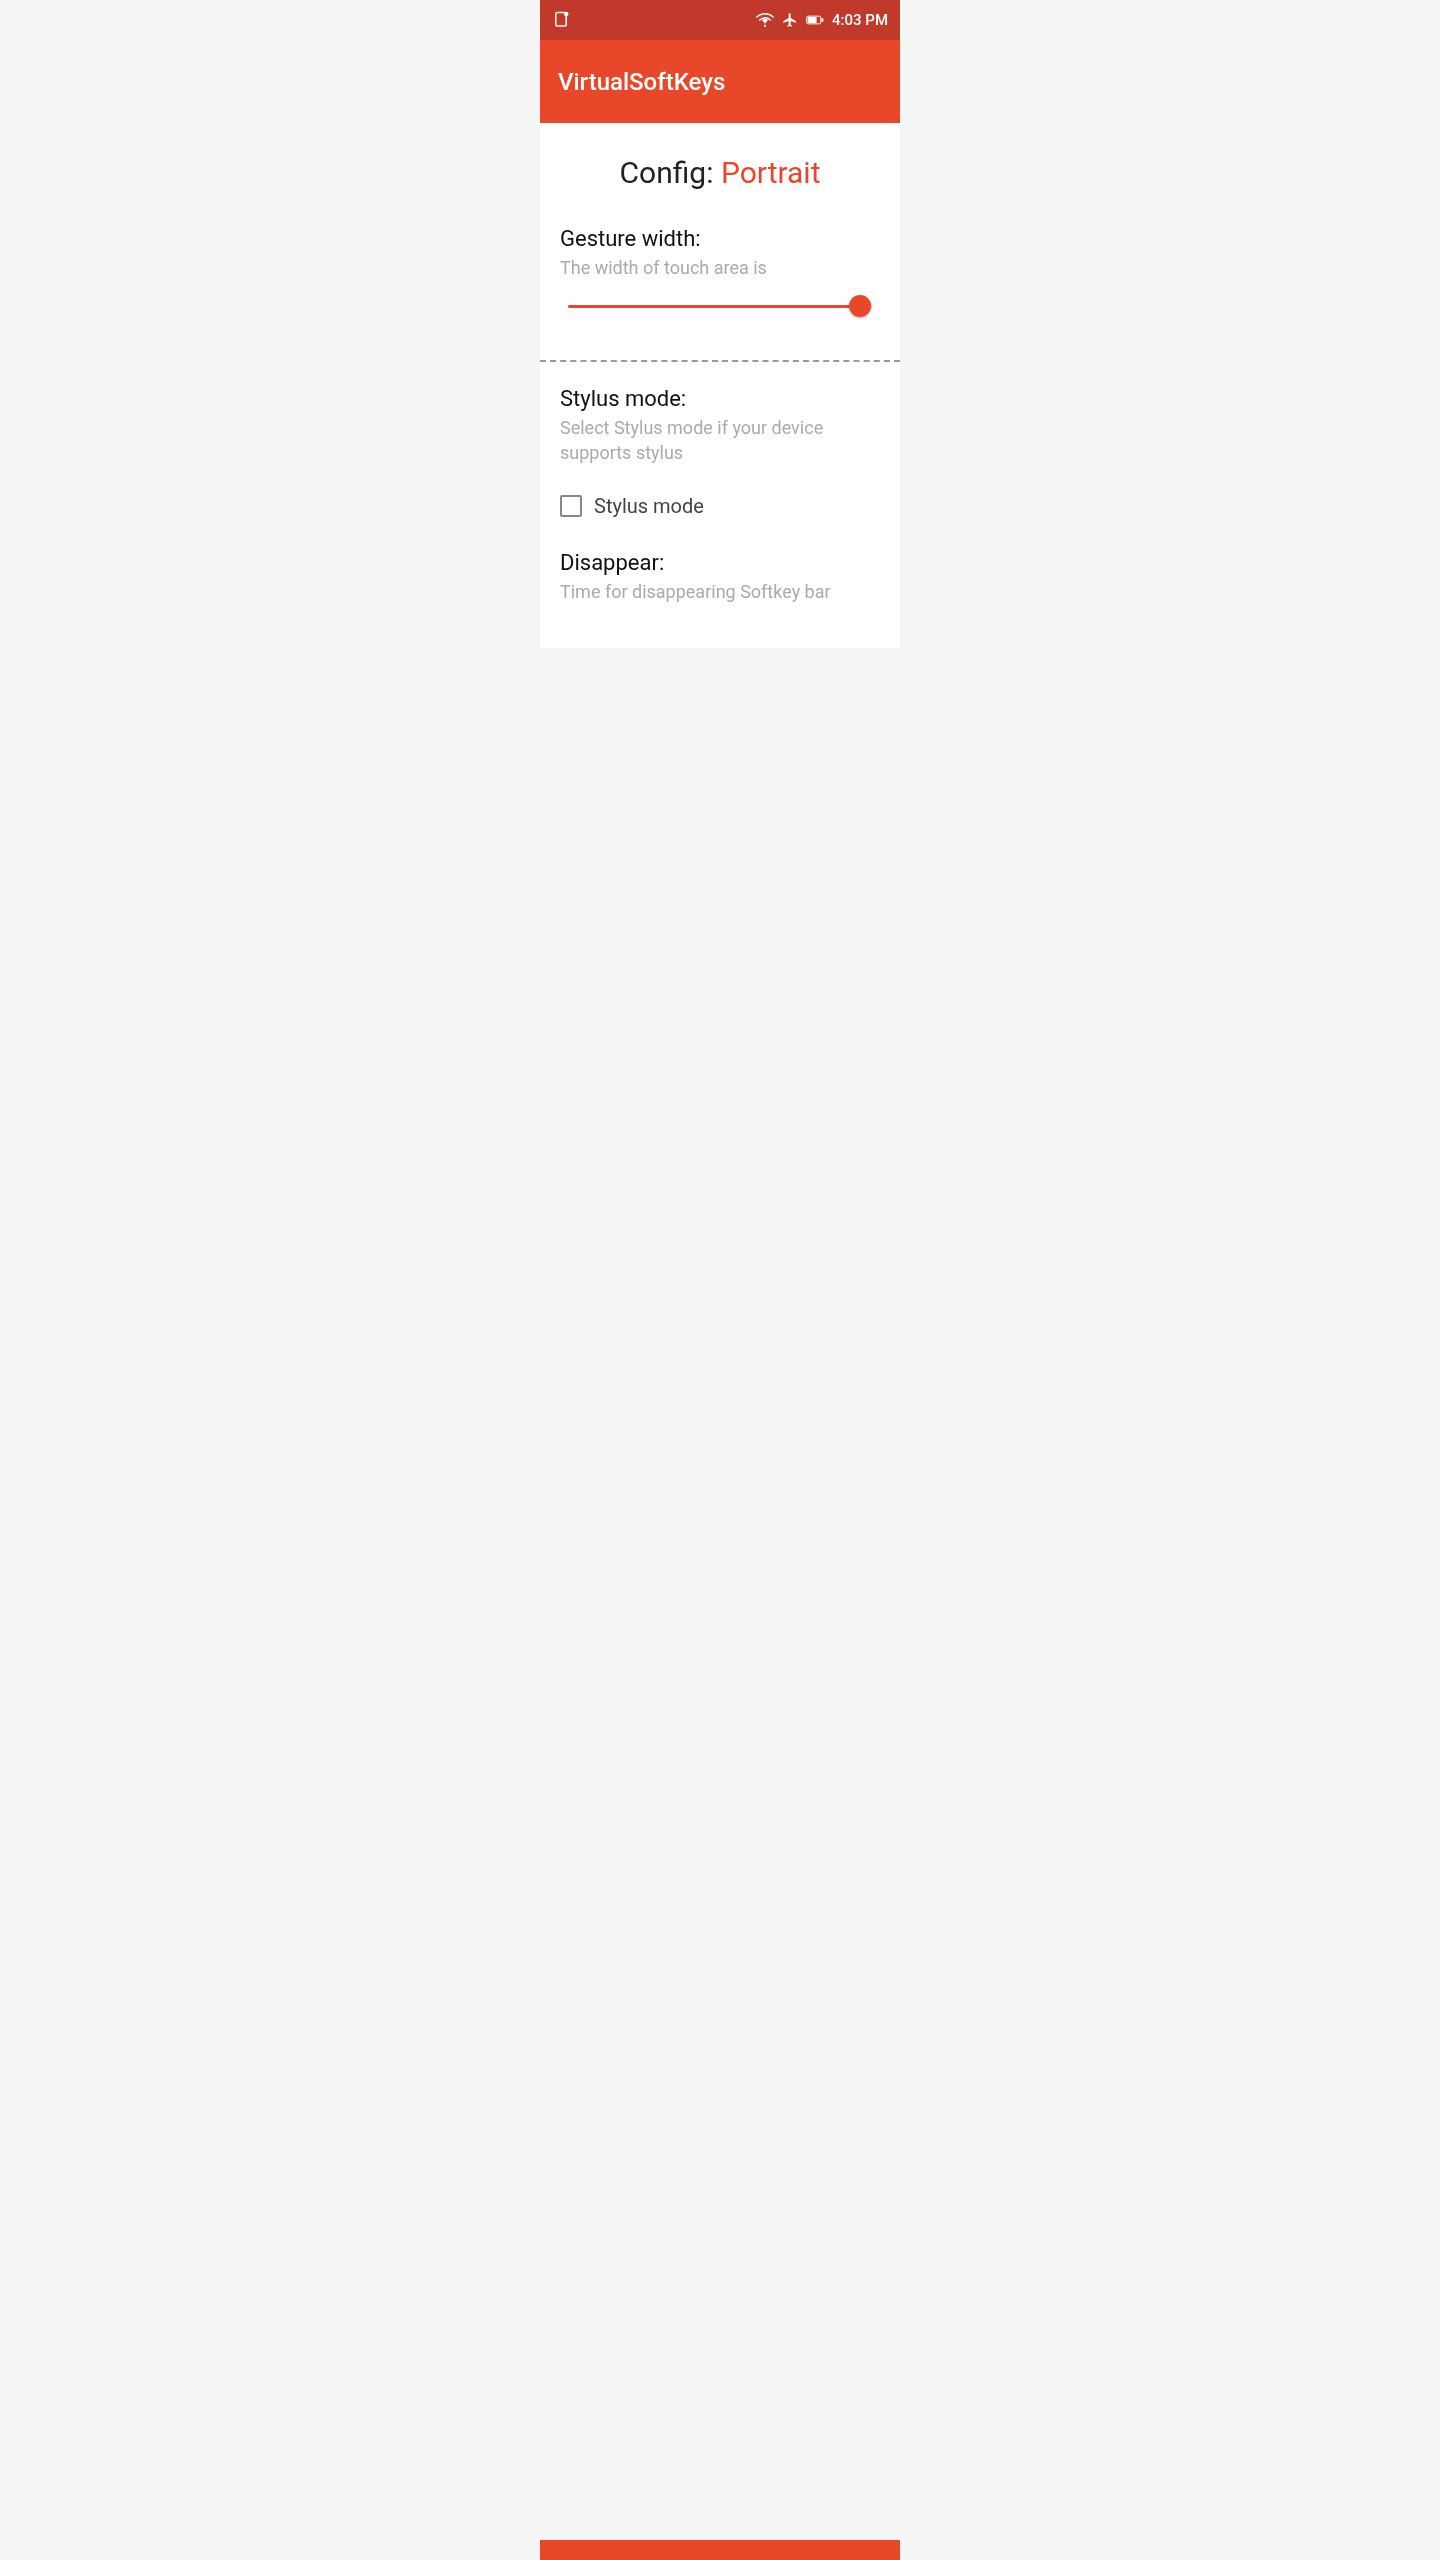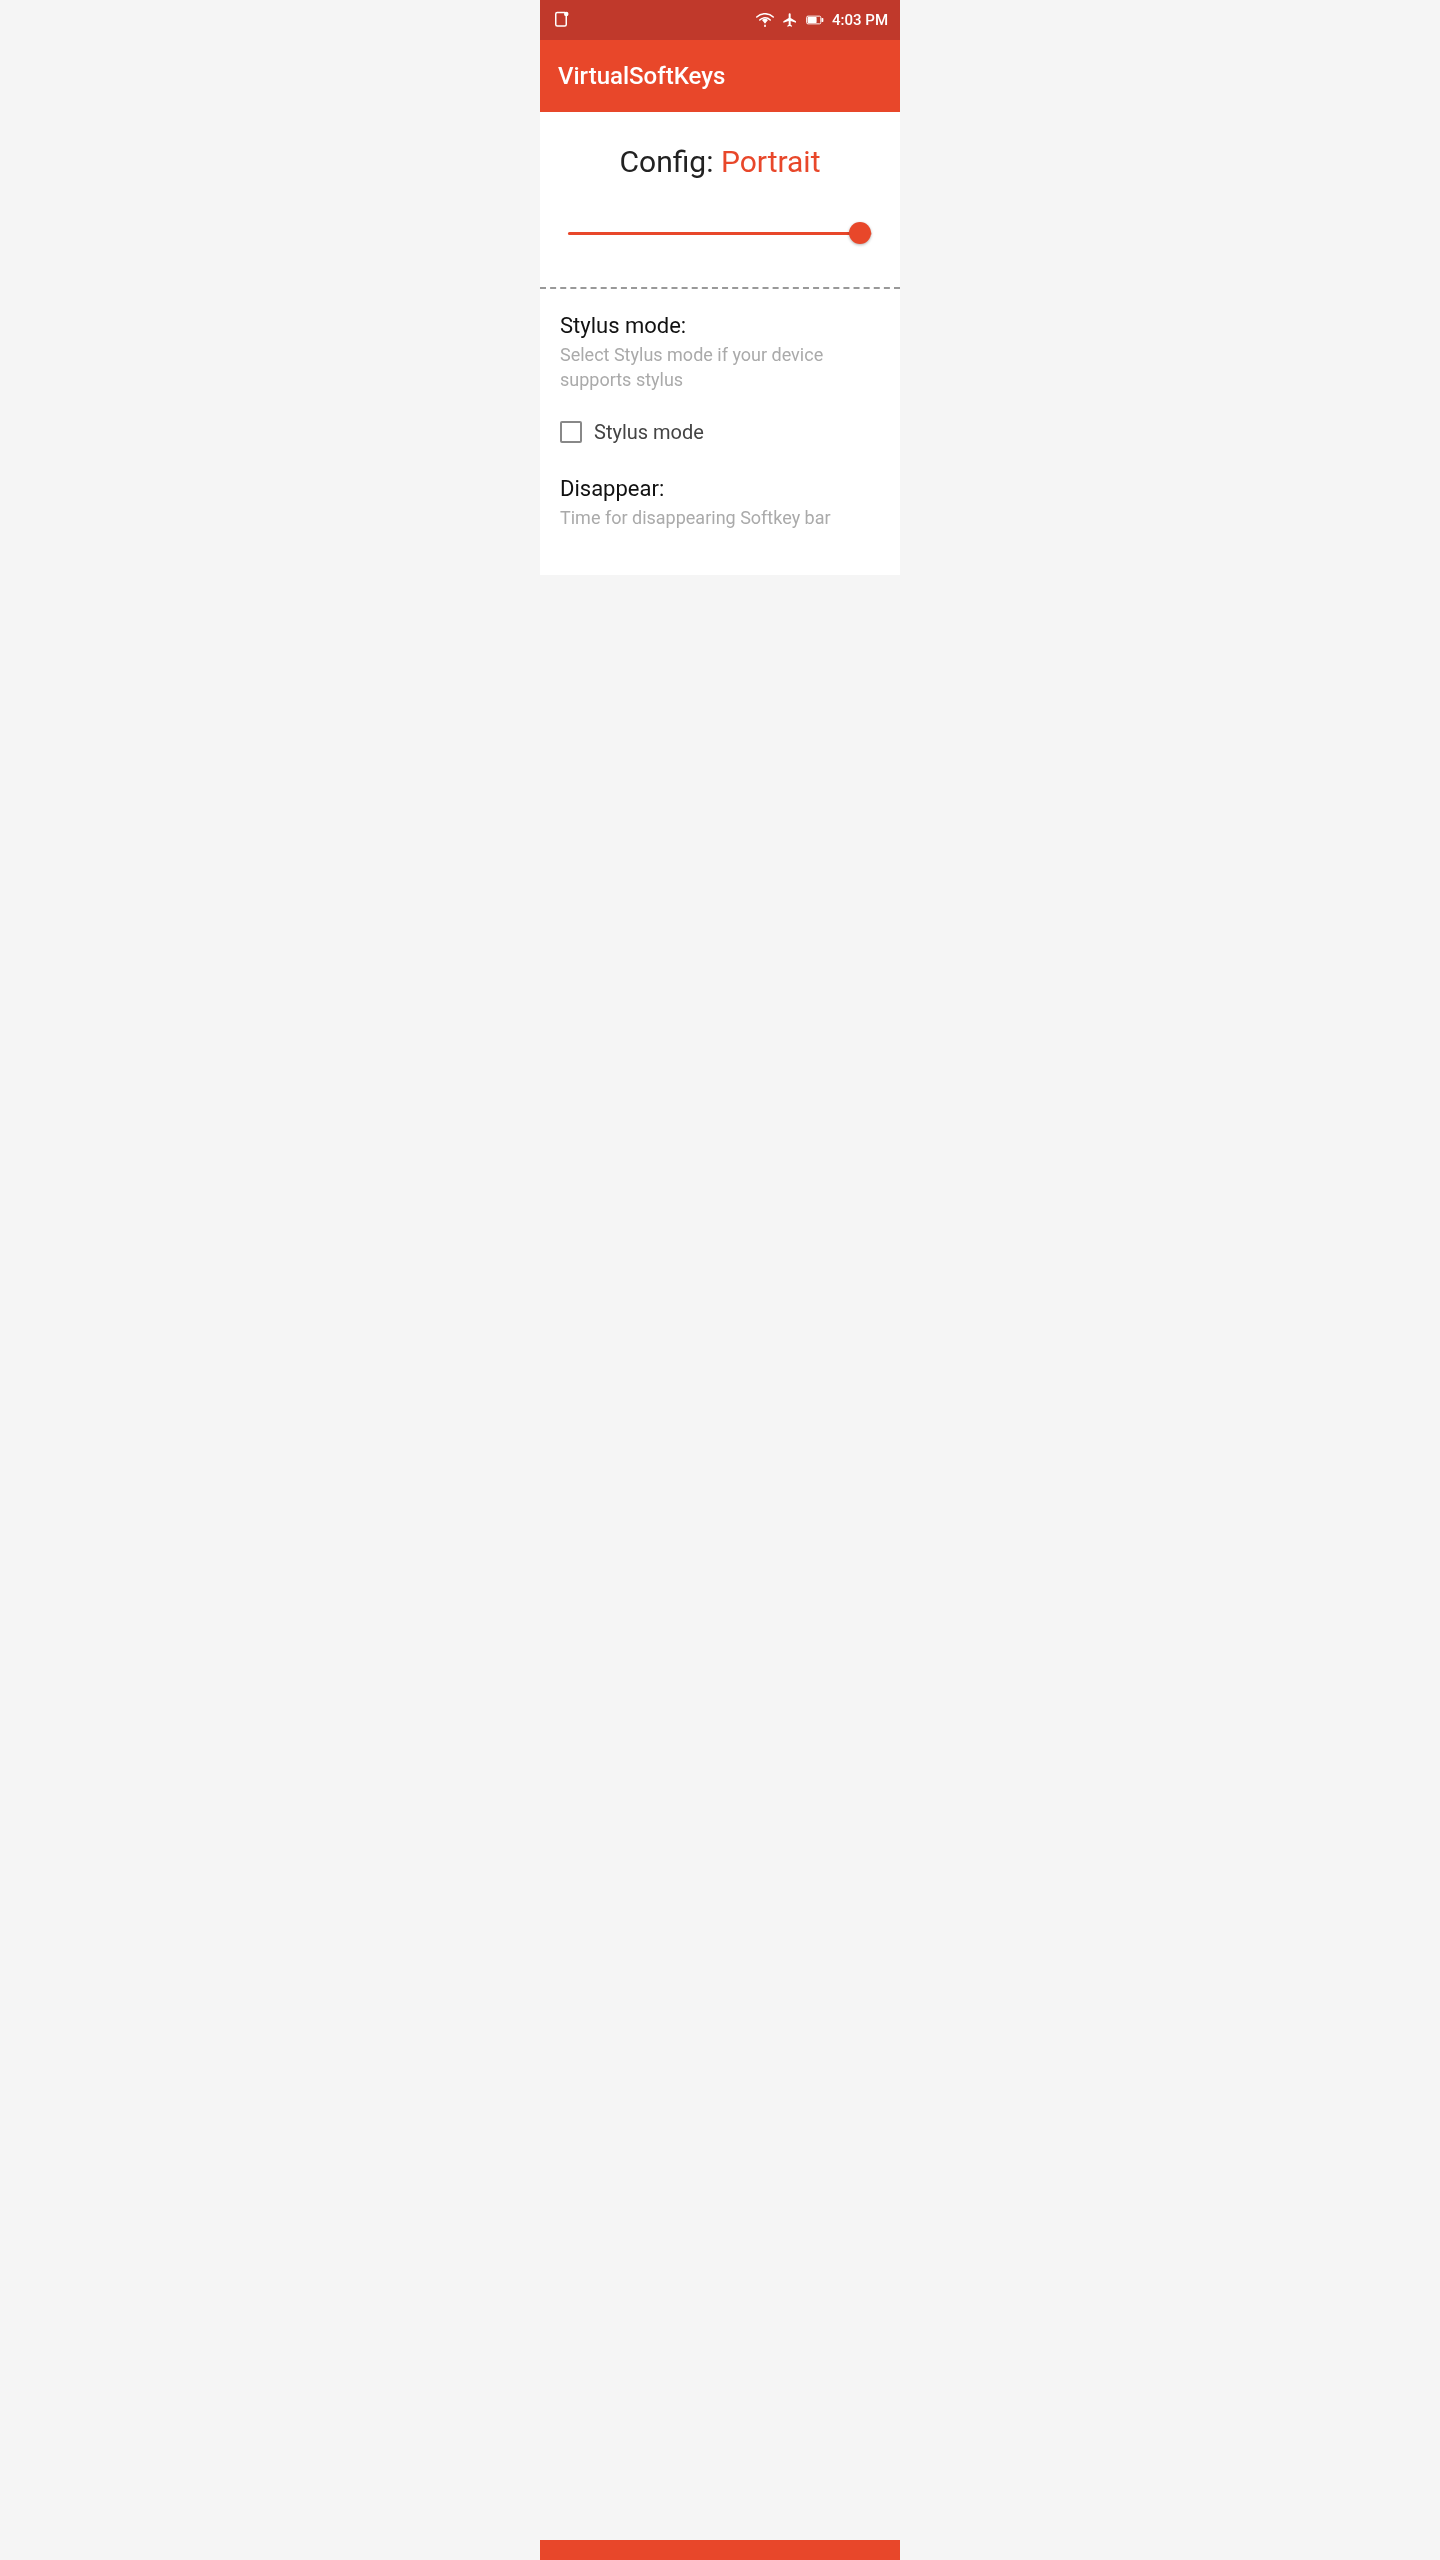--- a/index.html
+++ b/index.html
@@ -39,21 +39,21 @@
       align-items: center;
       gap: 8px;
       color: white;
       font-size: 15px;
       font-weight: 500;
     }
 
     
     .app-bar {
       background: #e8472a;
-      height: 72px;
+      height: 83px;
       display: flex;
       align-items: center;
       padding: 0 18px;
     }
 
     .app-bar-title {
       color: white;
       font-size: 24px;
       font-weight: 500;
     }
@@ -238,20 +238,24 @@
 </div>
 
 <div class="content">
 
   <div class="config-header">
     <span>Config: </span><span class="portrait">Portrait</span>
   </div>
 
 
   <div class="setting-row">
+    <div class="setting-label-row">
+      <span class="setting-label">Gesture width:</span>
+      <span class="setting-desc">The width of touch area is</span>
+    </div>
     <div class="slider-container">
       <div class="slider-track"></div>
       <div class="slider-fill" style="width: 96%;"></div>
       <div class="slider-thumb" style="left: 96%;"></div>
     </div>
   </div>
 
 
   <hr class="dashed-divider">
 

